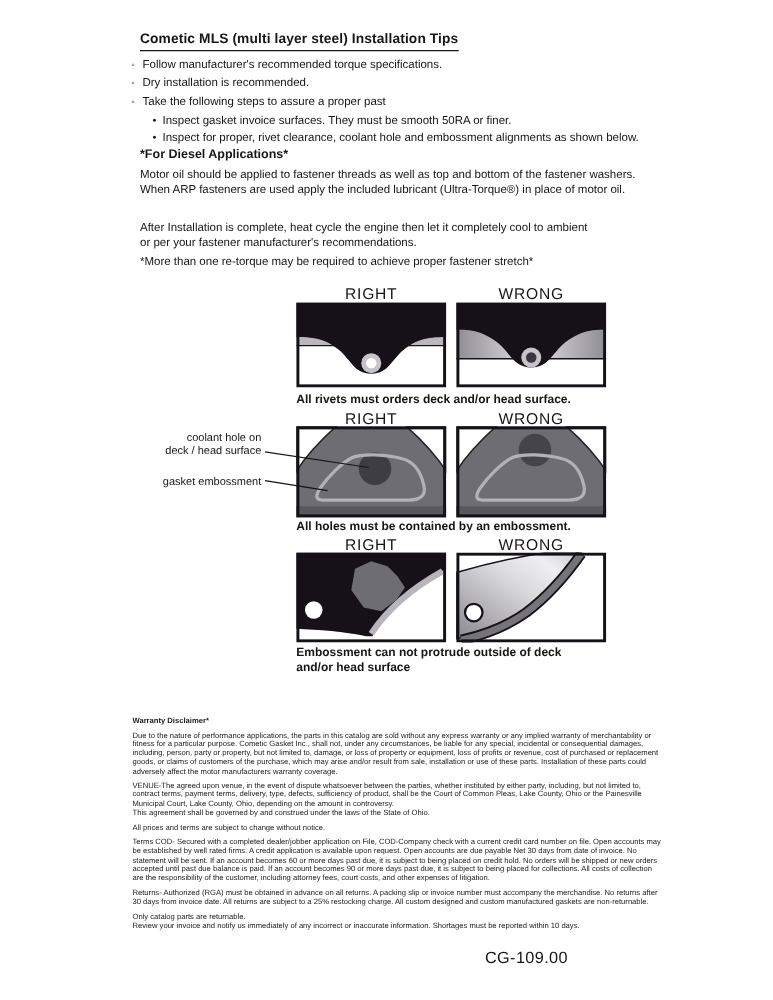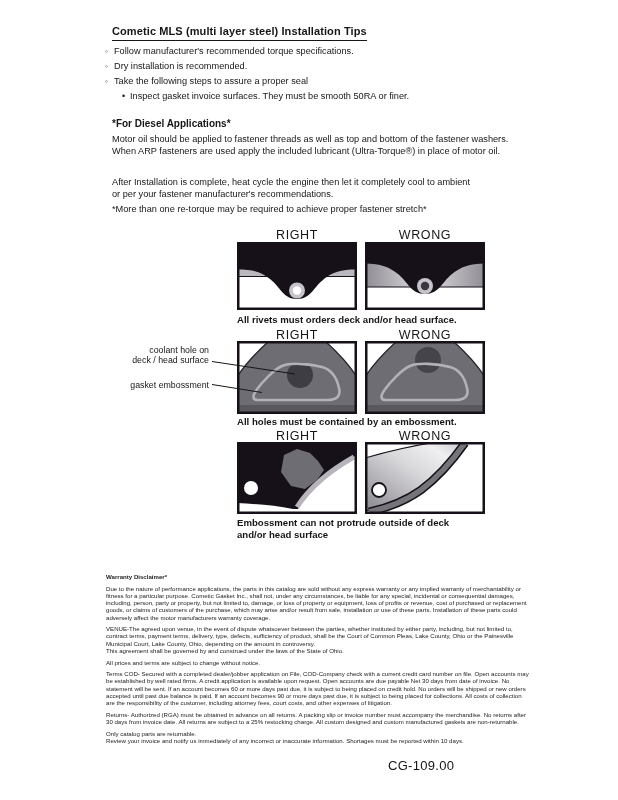--- a/index.html
+++ b/index.html
@@ -36,22 +36,23 @@
   svg { display:block; }
 </style>
 </head>
 <body>
 
 <div class="abs title">Cometic MLS (multi layer steel) Installation Tips</div>
 
 <div class="abs bullets">
   <div class="li"><span class="mk">◦</span><span>Follow manufacturer's recommended torque specifications.</span></div>
   <div class="li"><span class="mk">◦</span><span>Dry installation is recommended.</span></div>
-  <div class="li"><span class="mk">◦</span><span>Take the following steps to assure a proper seal</span></div>
+  <div class="li"><span class="mk">◦</span><span>Take the following steps to assure a proper past</span></div>
   <div class="li sub"><span class="mk">•</span><span>Inspect gasket invoice surfaces.  They must be smooth 50RA or finer.</span></div>
+  <div class="li sub"><span class="mk">•</span><span>Inspect for proper, rivet clearance, coolant hole and embossment alignments as shown below.</span></div>
 </div>
 
 <div class="abs diesel-h">*For Diesel Applications*</div>
 <div class="abs para" style="top:133px;">
   <span>Motor oil should be applied to fastener threads as well as top and bottom of the fastener washers.</span>
   <span>When ARP fasteners are used apply the included lubricant (Ultra-Torque®) in place of motor oil.</span>
 </div>
 <div class="abs para" style="top:176px;">
   <span>After Installation is complete, heat cycle the engine then let it completely cool to ambient</span>
   <span>or per your fastener manufacturer's recommendations.</span>

